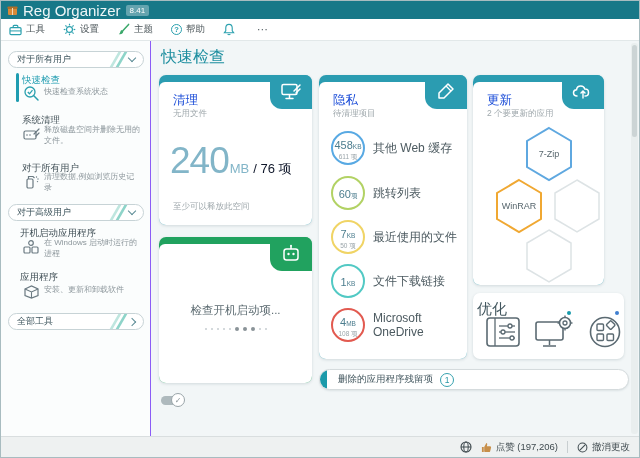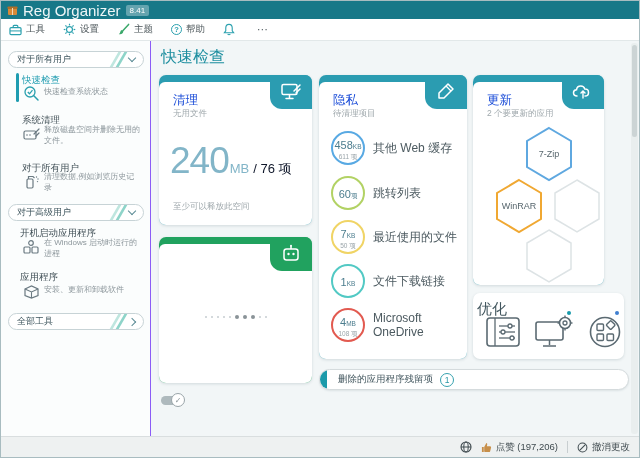--- a/index.html
+++ b/index.html
@@ -246,20 +246,21 @@
           <line x1="9.5" y1="12.5" x2="9.5" y2="16" stroke="#fff" stroke-width="1.5"></line>
           <path d="M14 9 L20 3 M16 11 L20 7" stroke="#fff" stroke-width="1.5" stroke-linecap="round"></path>
         </svg>
       </div>
     </div>
 
     <div class="card" style="left:8px;top:196px;width:153px;height:146px">
       <div class="band green"></div>
       <div class="card-inner">
         <div class="startup-center">
+          <div class="startup-txt">检查开机启动项...</div>
           <div class="dots">
             <span class="dt"></span>
               <span class="dt"></span>
               <span class="dt"></span>
               <span class="dt"></span>
               <span class="dt"></span>
             <span class="dt big"></span>
               <span class="dt big"></span>
               <span class="dt big"></span>
             <span class="dt"></span>

